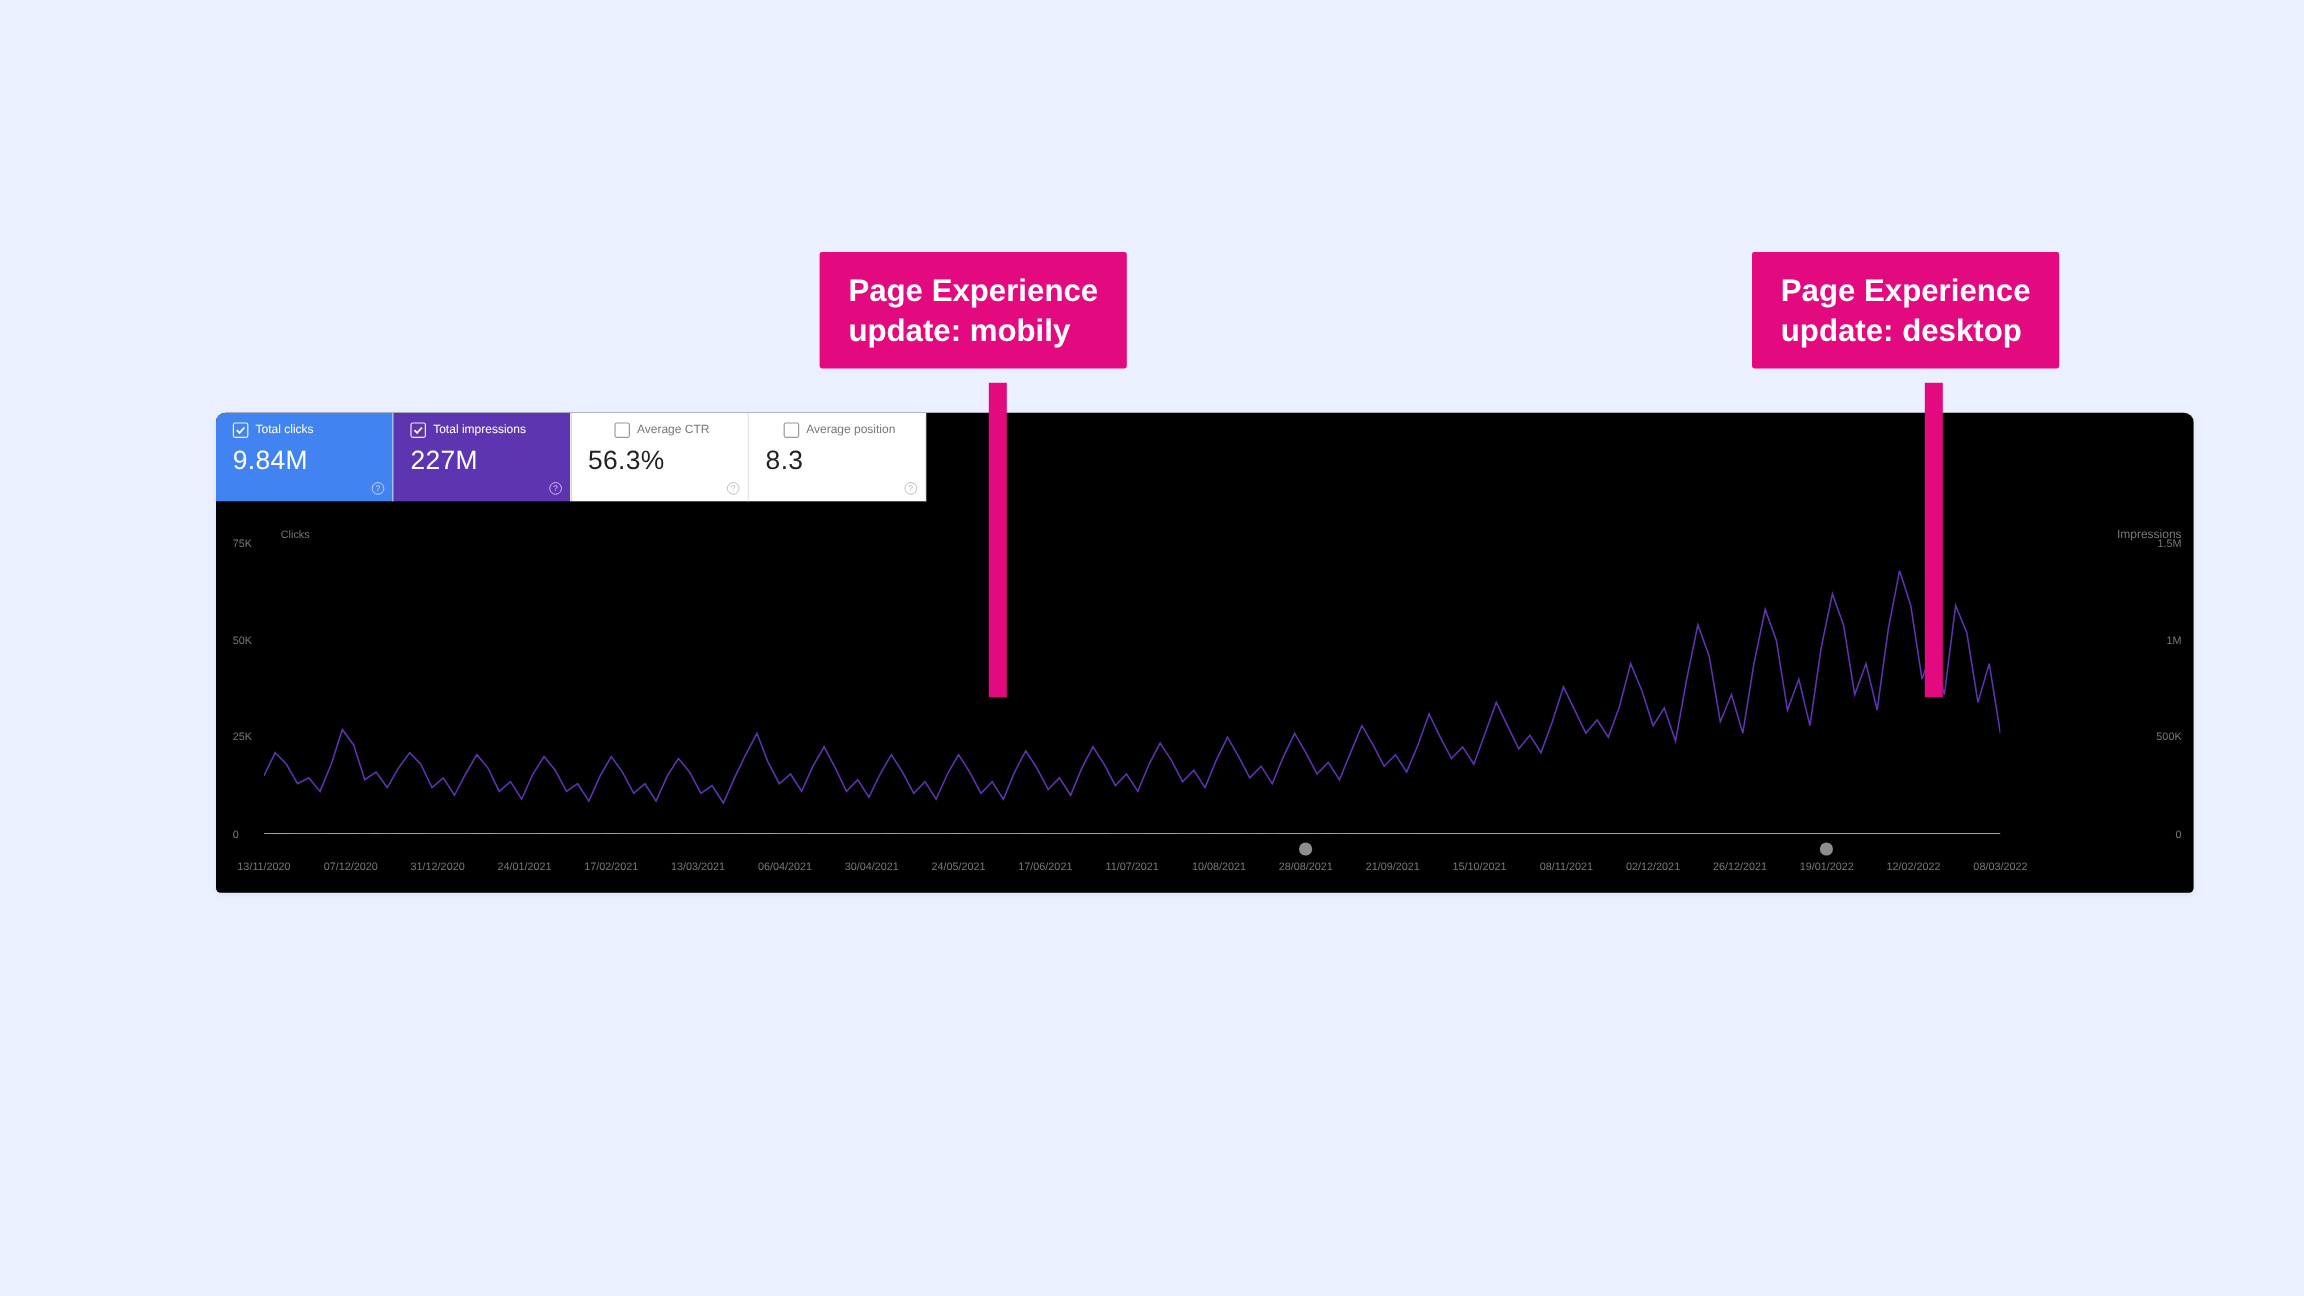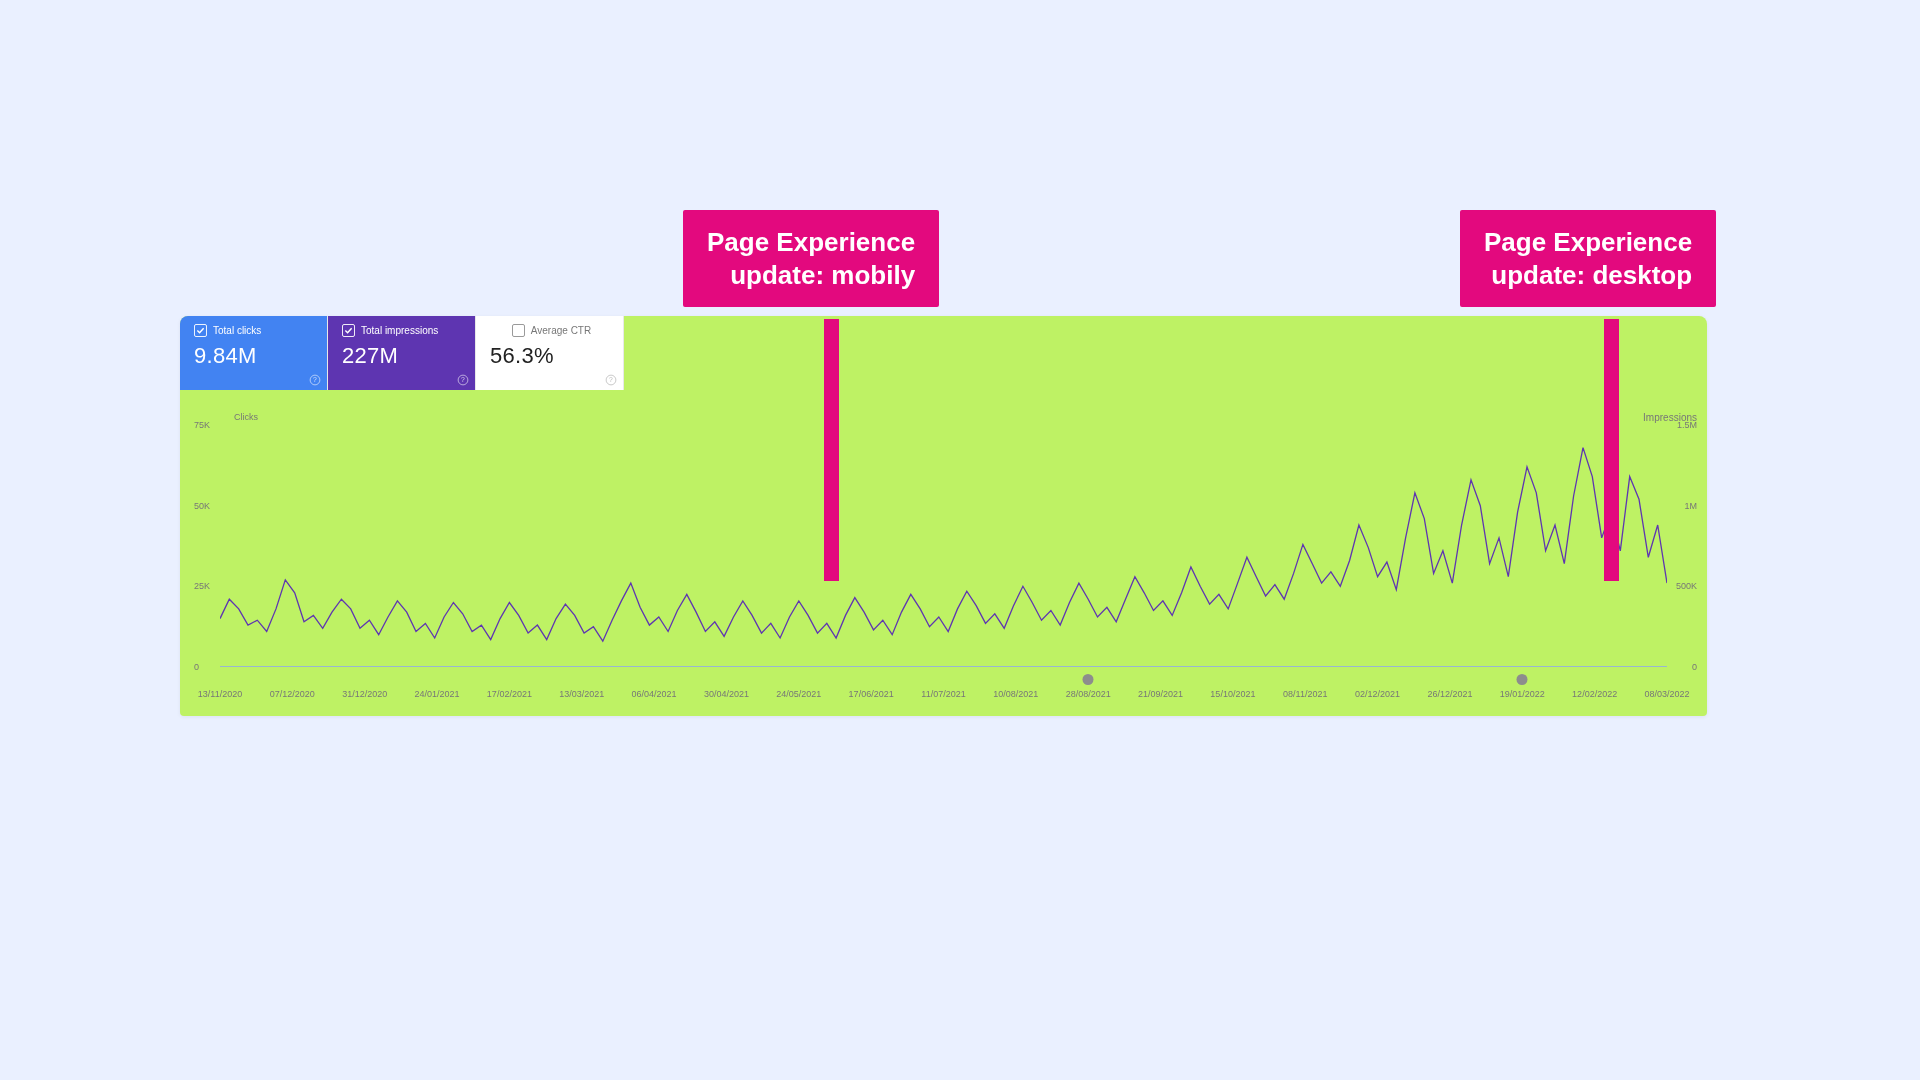--- a/index.html
+++ b/index.html
@@ -1,16 +1,16 @@
 <!DOCTYPE html>
 <html><head>
 <meta charset="utf-8">
 <style>
 html,body{margin:0;padding:0;width:1920px;height:1080px;background:#EAF0FF;font-family:Arial,Helvetica,sans-serif;}
-#frame{position:absolute;left:180px;top:316px;width:1527px;height:400px;background:#bef264;border-radius:8px 8px 4px 4px;box-shadow:0 1px 4px rgba(0,0,0,.06);}
+#frame{position:absolute;left:180px;top:344px;width:1648px;height:400px;background:#000000;border-radius:8px 8px 4px 4px;box-shadow:0 1px 4px rgba(0,0,0,.06);}
 
 .cards{position:absolute;left:0;top:0;display:flex;height:74px;border-top-left-radius:8px;overflow:hidden;}
 .card{position:relative;width:123px;padding:8px 10px 0 14px;background:#fff;border-right:1px solid #e8e8e8;}
 .card.clicks{background:#4283F2;color:#fff;}
 .card.impr{background:#5E35B1;color:#fff;}
 .card .hdr{display:flex;align-items:center;gap:6px;font-size:10px;}
 .card.clicks .hdr, .card.impr .hdr{color:#fff;}
 .card.off .hdr{color:#777;justify-content:center;}
 .card .val{font-size:22px;font-weight:400;margin-top:6px;letter-spacing:.3px;}
 .card.clicks .val,.card.impr .val{color:#fff;}
@@ -29,21 +29,21 @@
 #axisR{position:absolute;right:10px;top:96px;font-size:10px;color:#777;}
 #axisRvals{position:absolute;right:10px;top:109px;font-size:9px;color:#777;width:50px;text-align:right;}
 #axisRvals div{position:absolute;right:0;}
 #plot{position:absolute;left:40px;top:109px;width:1447px;height:242px;}
 #plot svg{width:1447px;height:242px;display:block;}
 #dateAxis{position:absolute;left:40px;top:373px;width:1447px;height:15px;}
 #dateAxis span{position:absolute;font-size:9px;color:#777;transform:translateX(-50%);}
 .evt{position:absolute;top:358px;transform:translateX(-50%);}
 .evt .dot{width:11px;height:11px;border-radius:50%;background:#8d8d8d;}
 
-.anno{position:absolute;background:#E3097E;color:#fff;font-size:26px;font-weight:700;text-align:right;padding:16px 24px;border-radius:2px;line-height:1.25;}
+.anno{position:absolute;background:#E3097E;color:#fff;font-size:26px;font-weight:700;text-align:left;padding:16px 24px;border-radius:2px;line-height:1.25;}
 .stem{position:absolute;width:15px;background:#E3097E;}
 </style>
 </head>
 <body>
 
 <div id="frame">
   <div class="cards" id="cards">
       <div class="card clicks">
     <div class="hdr">
           <span class="chk">
@@ -73,20 +73,31 @@
             <circle cx="8" cy="8" r="6.5" fill="none" stroke="#fff" stroke-width="1"></circle>
             <text x="8" y="11" text-anchor="middle" font-size="9" fill="#fff">?</text>
           </svg></span>
   </div>
       <div class="card off">
     <div class="hdr">
           <span class="chk"></span>
       <span>Average CTR</span>
         </div>
     <div class="val">56.3%</div>
+    <span class="help"><svg viewBox="0 0 16 16">
+            <circle cx="8" cy="8" r="6.5" fill="none" stroke="#888" stroke-width="1"></circle>
+            <text x="8" y="11" text-anchor="middle" font-size="9" fill="#888">?</text>
+          </svg></span>
+  </div>
+      <div class="card off">
+    <div class="hdr">
+          <span class="chk"></span>
+      <span>Average position</span>
+        </div>
+    <div class="val">8.3</div>
     <span class="help"><svg viewBox="0 0 16 16">
             <circle cx="8" cy="8" r="6.5" fill="none" stroke="#888" stroke-width="1"></circle>
             <text x="8" y="11" text-anchor="middle" font-size="9" fill="#888">?</text>
           </svg></span>
   </div>
     </div>
   <div id="axisL">Clicks</div>
   <div id="axisLvals">
       <div style="top:237px">0</div>
       <div style="top:156.33333333333334px">25K</div>

